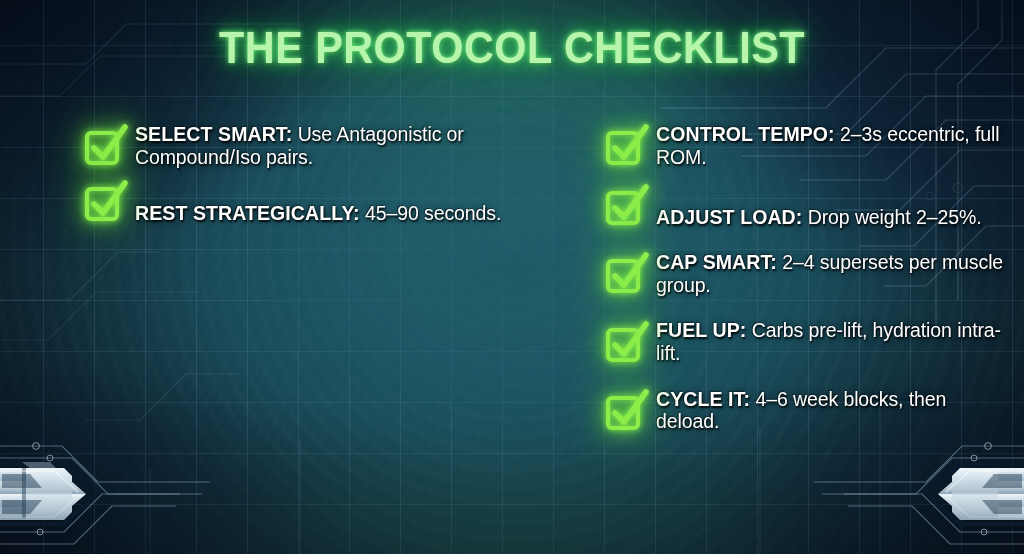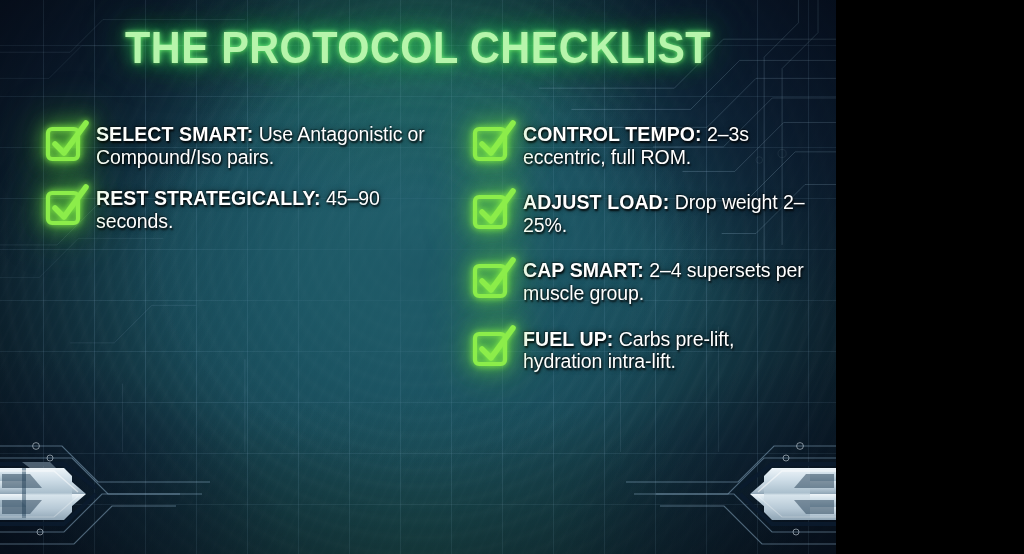--- a/index.html
+++ b/index.html
@@ -5,21 +5,21 @@
 <style>
   html, body {
     margin: 0;
     padding: 0;
     background: #000;
   }
   * { box-sizing: border-box; }
 
   .stage {
     position: relative;
-    width: 836px;
+    width: 1024px;
     height: 554px;
     overflow: hidden;
     font-family: "Liberation Sans", "DejaVu Sans", sans-serif;
     background: #a16207;
   }
 
   
   .bg-base {
     position: absolute; inset: 0;
     background:
@@ -128,22 +128,23 @@
     position: absolute;
     top: 118px; left: 0; width: 100%;
     display: flex;
     padding: 0 18px 0 44px;
   }
   .col { width: 50%; }
   .col.right { padding-left: 40px; }
 
   .item {
     display: flex;
-    align-items: center;
+    align-items: flex-end;
     margin-bottom: 18px;
+    margin-left: 39px;
   }
   .col.left .item.tall { margin-bottom: 14px; }
 
   
   .check-wrap {
     flex: 0 0 auto;
     width: 44px;
     height: 40px;
     position: relative;
     margin-top: 2px;
@@ -306,20 +307,29 @@
       <div class="item">
         <span class="check-wrap">
           <svg class="check-svg" viewBox="0 0 46 44">
             <rect x="4" y="9" width="30" height="30" rx="4" ry="4" fill="none" stroke="#8ced4a" stroke-width="4.2"></rect>
             <path d="M11 24 L20 33 L42 3" fill="none" stroke="#8ced4a" stroke-width="5.6" stroke-linecap="round" stroke-linejoin="round"></path>
           </svg>
         </span>
         <span class="item-text"><span class="lead">FUEL UP:</span><span class="body"> Carbs pre-lift, hydration intra-lift.</span></span>
       </div>
 
+      <div class="item">
+        <span class="check-wrap">
+          <svg class="check-svg" viewBox="0 0 46 44">
+            <rect x="4" y="9" width="30" height="30" rx="4" ry="4" fill="none" stroke="#8ced4a" stroke-width="4.2"></rect>
+            <path d="M11 24 L20 33 L42 3" fill="none" stroke="#8ced4a" stroke-width="5.6" stroke-linecap="round" stroke-linejoin="round"></path>
+          </svg>
+        </span>
+        <span class="item-text"><span class="lead">CYCLE IT:</span><span class="body"> 4–6 week blocks, then deload.</span></span>
+      </div>
 
     </div>
   </div>
 
   <svg class="bottom-bar left" width="360" height="130" viewBox="0 0 360 130">
     <defs>
       <linearGradient id="metalL" x1="0" y1="0" x2="0" y2="1">
         <stop offset="0%" stop-color="#eef5f9"></stop>
         <stop offset="22%" stop-color="#cfdee8"></stop>
         <stop offset="48%" stop-color="#aabfcd"></stop>

